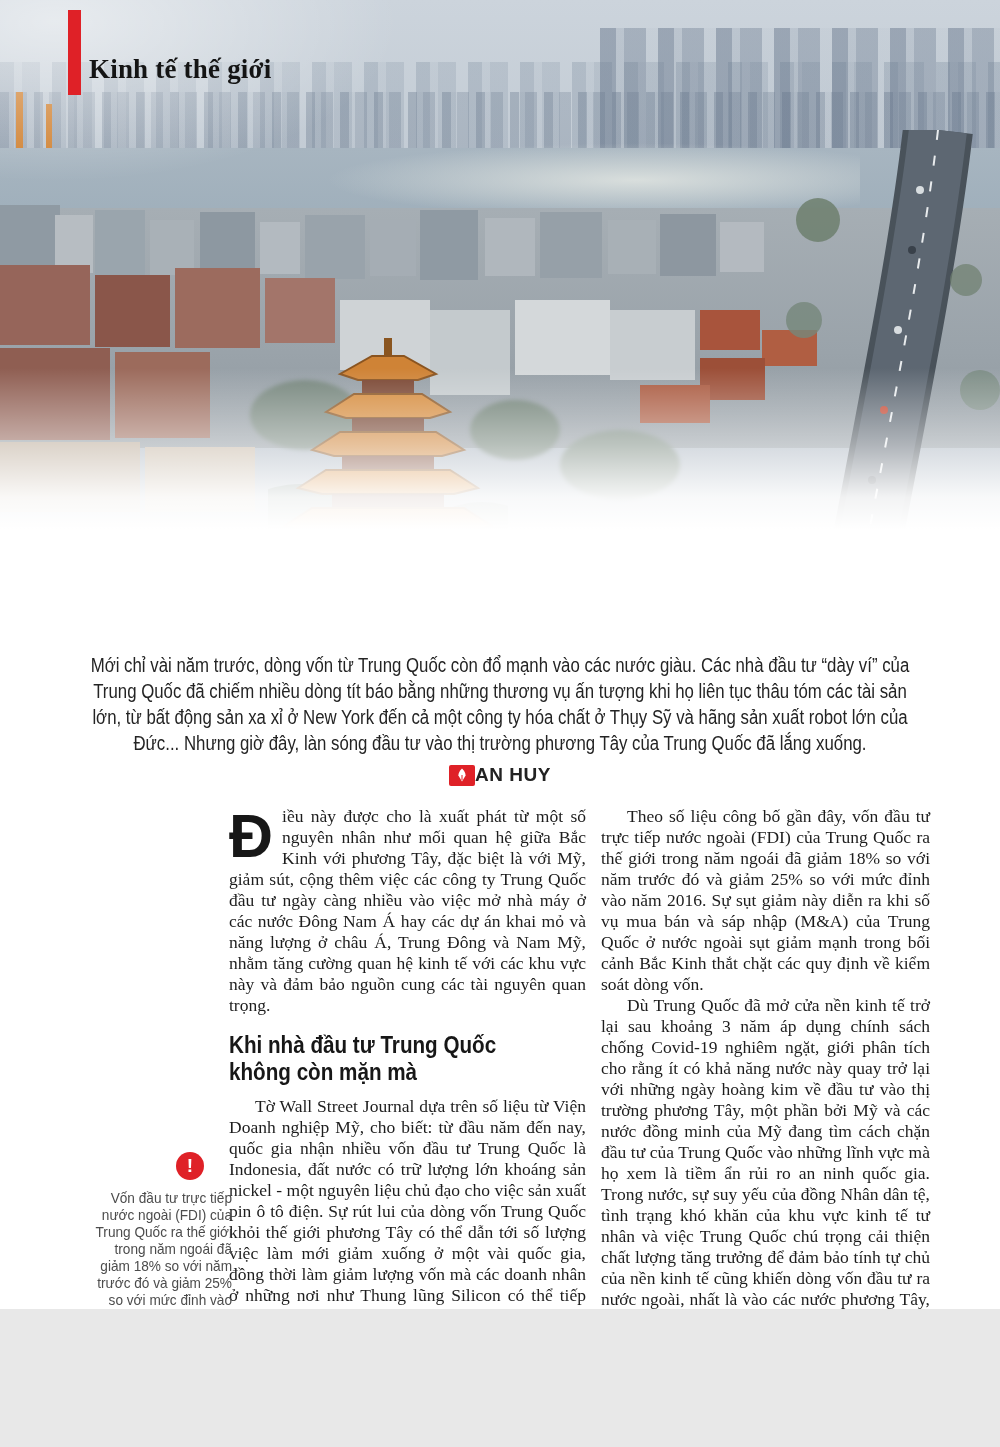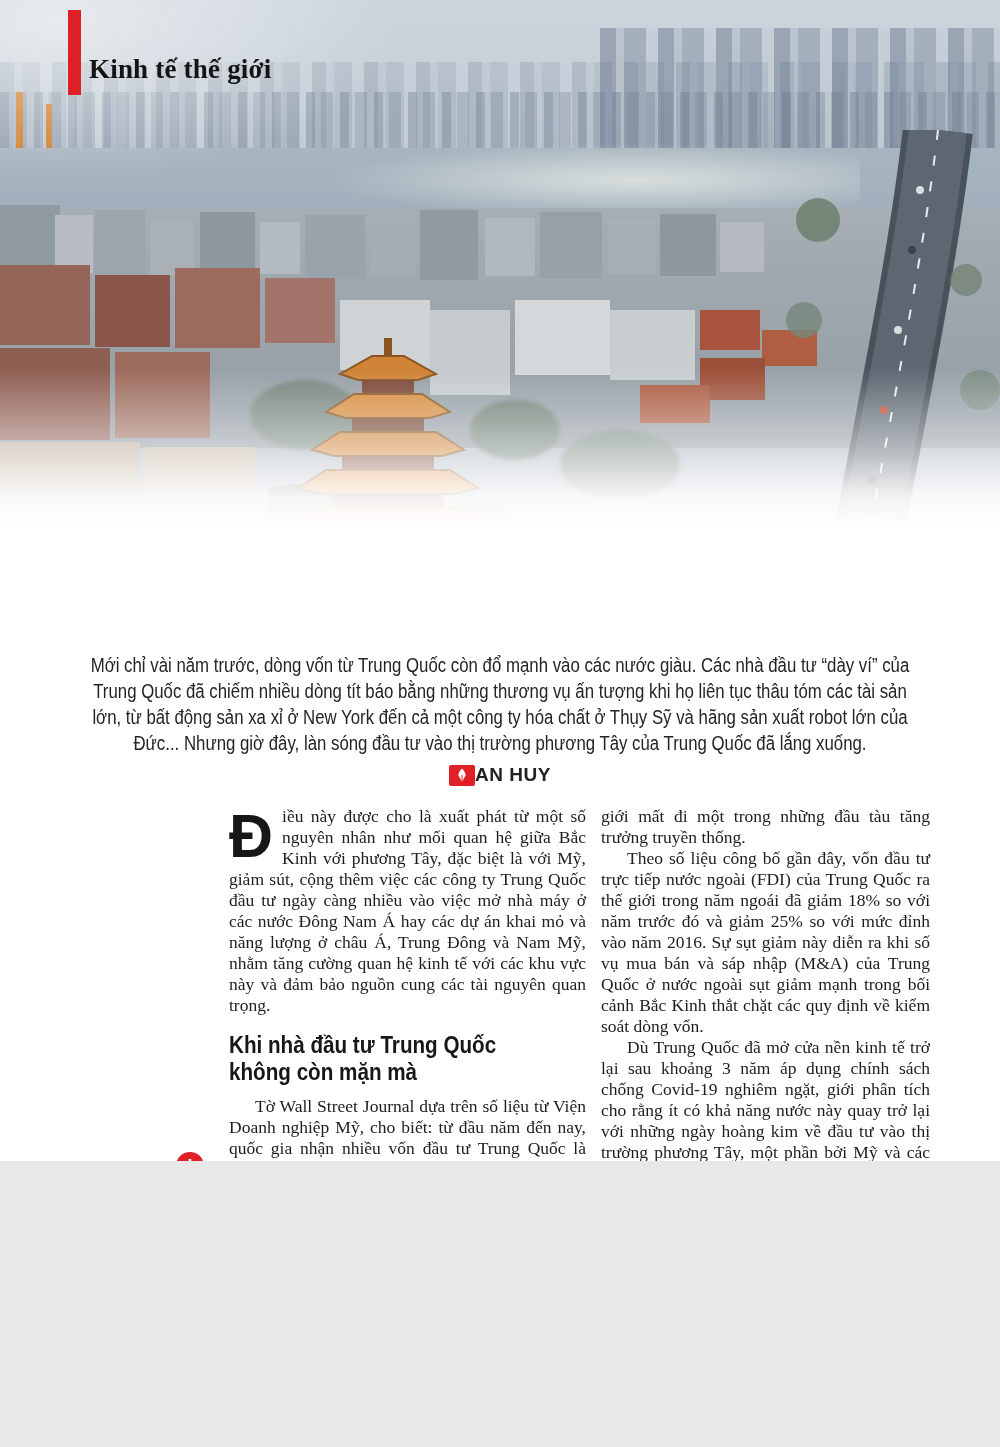--- a/index.html
+++ b/index.html
@@ -1,18 +1,18 @@
 <!DOCTYPE html>
 <html><head>
 <meta charset="utf-8">
 <style>
   * { margin:0; padding:0; box-sizing:border-box; }
   html,body { background:#e8e8e8; }
   .page {
-    position:relative; width:1000px; height:1161px; margin:0 auto;
+    position:relative; width:1000px; height:1309px; margin:0 auto;
     background:#ffffff; overflow:hidden;
     font-family:"Liberation Serif", serif; color:#1d1d1d;padding-left:11px;
   }
 
   
   .photo { position:absolute; left:0; top:0; width:1000px; height:558px; overflow:hidden; }
   .sky { position:absolute; inset:0;
     background:linear-gradient(180deg,#ccd4dc 0%,#c2cbd4 30%,#b4bfca 55%,#aab5c1 75%,#a8b2bd 100%); }
   .skyline { position:absolute; left:0; width:100%; }
   .skyline-a { top:62px; height:88px; opacity:.55;
@@ -200,21 +200,20 @@
   <div class="col col1">
     <p class="noindent"><span class="dropcap">Đ</span><span>iều này được cho là xuất phát từ một số nguyên nhân như mối quan hệ giữa Bắc Kinh với phương Tây, đặc biệt là với Mỹ, giảm sút, cộng thêm việc các công ty Trung Quốc đầu tư ngày càng nhiều vào việc mở nhà máy ở các nước Đông Nam Á hay các dự án khai mỏ và năng lượng ở châu Á, Trung Đông và Nam Mỹ, nhằm tăng cường quan hệ kinh tế với các khu vực này và đảm bảo nguồn cung các tài nguyên quan trọng.</span></p>
     <div class="subhead">
       <span>Khi nhà đầu tư Trung Quốc</span>
       <span>không còn mặn mà</span>
     </div>
     <p>Tờ Wall Street Journal dựa trên số liệu từ Viện Doanh nghiệp Mỹ, cho biết: từ đầu năm đến nay, quốc gia nhận nhiều vốn đầu tư Trung Quốc là Indonesia, đất nước có trữ lượng lớn khoáng sản nickel - một nguyên liệu chủ đạo cho việc sản xuất pin ô tô điện. Sự rút lui của dòng vốn Trung Quốc khỏi thế giới phương Tây có thể dẫn tới số lượng việc làm mới giảm xuống ở một vài quốc gia, đồng thời làm giảm lượng vốn mà các doanh nhân ở những nơi như Thung lũng Silicon có thể tiếp cận, giữa lúc sự suy yếu của nền kinh tế Trung Quốc khiến thế</p>
   </div>
 
   <div class="col col2">
-    <p class="noindent">giới mất đi một trong những đầu tàu tăng trưởng truyền thống.</p>
     <p>Theo số liệu công bố gần đây, vốn đầu tư trực tiếp nước ngoài (FDI) của Trung Quốc ra thế giới trong năm ngoái đã giảm 18% so với năm trước đó và giảm 25% so với mức đỉnh vào năm 2016. Sự sụt giảm này diễn ra khi số vụ mua bán và sáp nhập (M&amp;A) của Trung Quốc ở nước ngoài sụt giảm mạnh trong bối cảnh Bắc Kinh thắt chặt các quy định về kiểm soát dòng vốn.</p>
     <p>Dù Trung Quốc đã mở cửa nền kinh tế trở lại sau khoảng 3 năm áp dụng chính sách chống Covid-19 nghiêm ngặt, giới phân tích cho rằng ít có khả năng nước này quay trở lại với những ngày hoàng kim về đầu tư vào thị trường phương Tây, một phần bởi Mỹ và các nước đồng minh của Mỹ đang tìm cách chặn đầu tư của Trung Quốc vào những lĩnh vực mà họ xem là tiềm ẩn rủi ro an ninh quốc gia. Trong nước, sự suy yếu của đồng Nhân dân tệ, tình trạng khó khăn của khu vực kinh tế tư nhân và việc Trung Quốc chú trọng cải thiện chất lượng tăng trưởng để đảm bảo tính tự chủ của nền kinh tế cũng khiến dòng vốn đầu tư ra nước ngoài, nhất là vào các nước phương Tây, giảm sút.</p>
   </div>
 
   <aside class="pullquote">
     <span class="pq-icon">!</span>
     <div class="pq-text">Vốn đầu tư trực tiếp nước ngoài (FDI) của Trung Quốc ra thế giới trong năm ngoái đã giảm 18% so với năm trước đó và giảm 25% so với mức đỉnh vào năm 2016.</div>
   </aside>
 
   <div class="footer-rule"></div>

